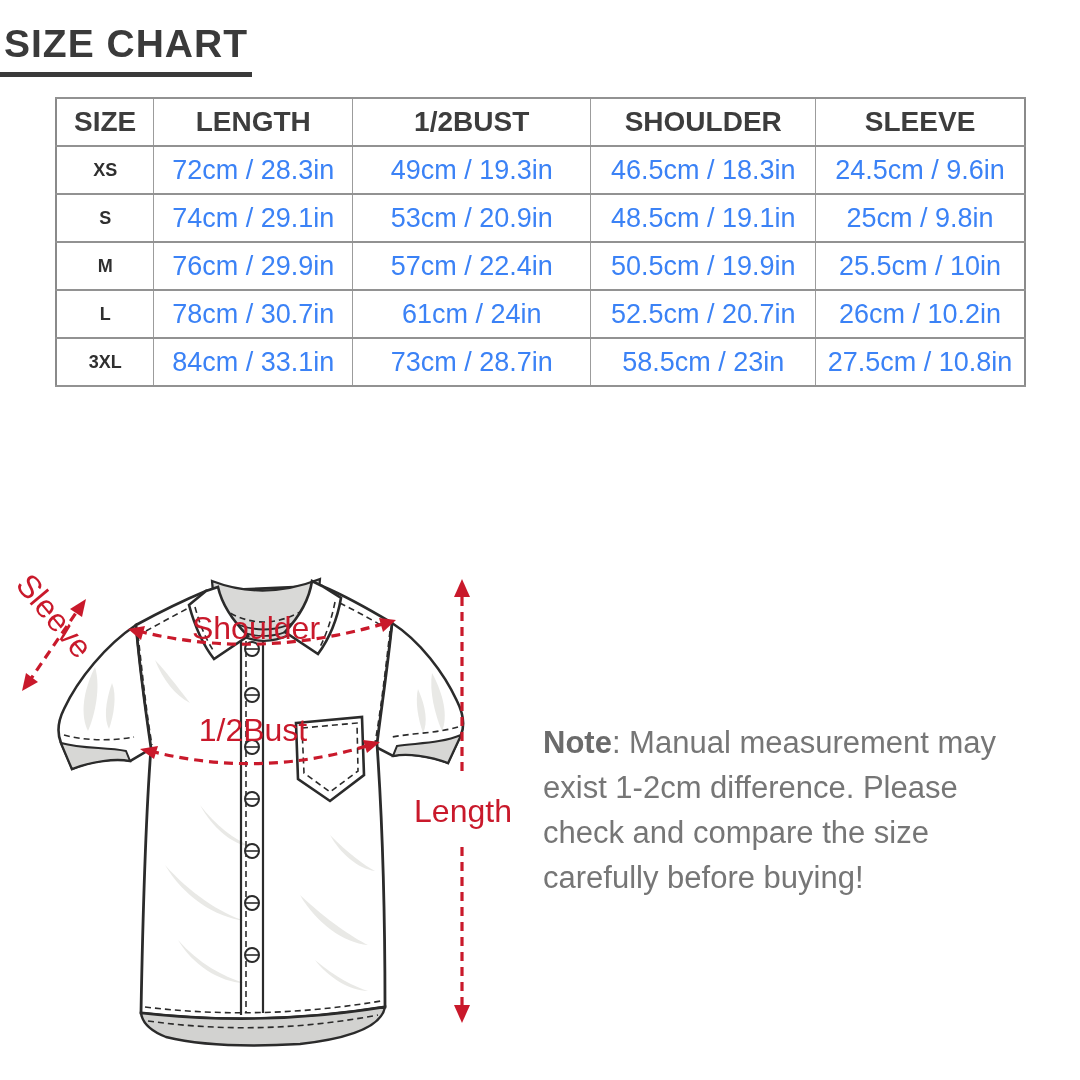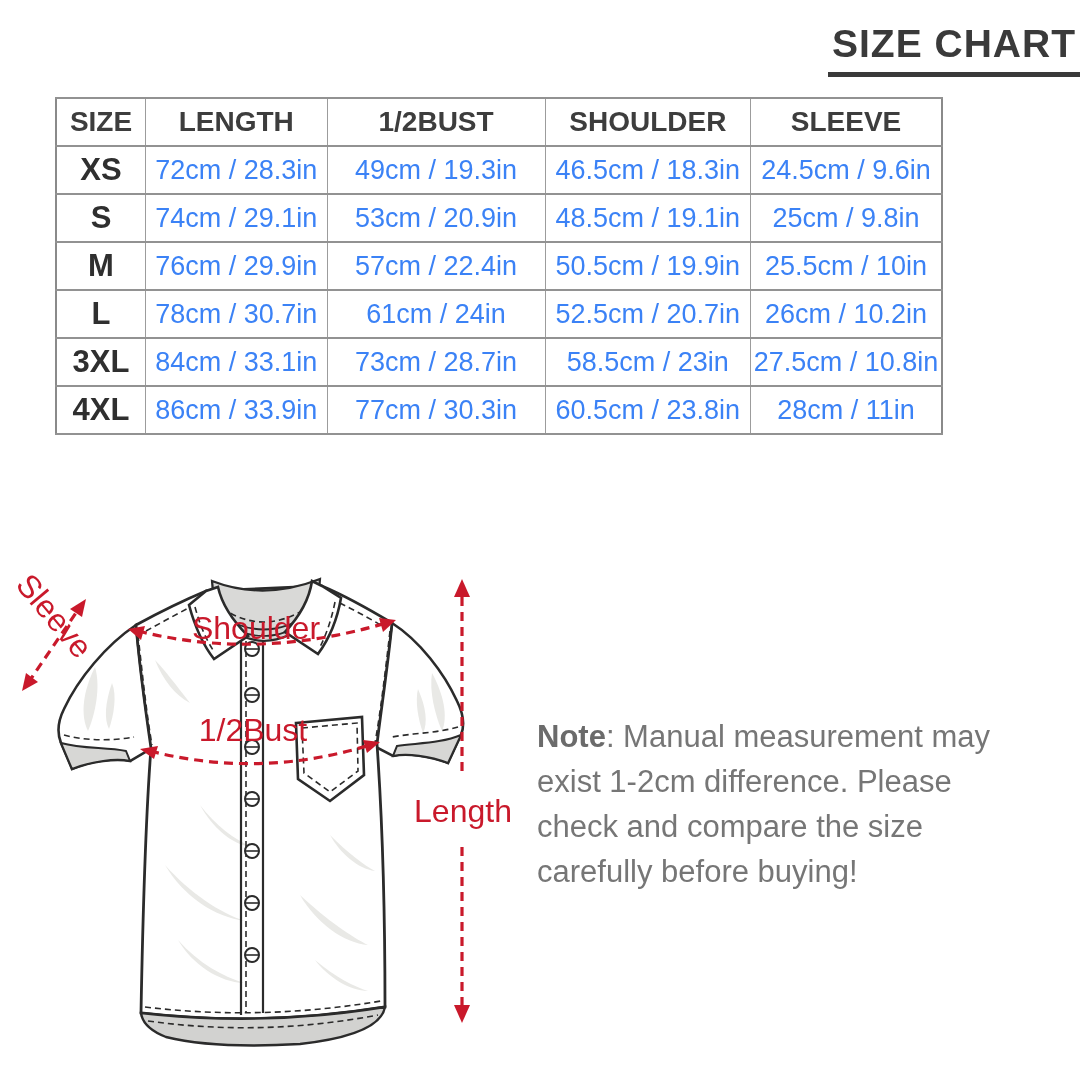--- a/index.html
+++ b/index.html
@@ -1,41 +1,41 @@
 <!DOCTYPE html>
 <html><head>
 <meta charset="utf-8">
 <style>
   html,body{margin:0;padding:0;}
   body{
     width:1080px;height:1080px;background:#ffffff;position:relative;
     font-family:"Liberation Sans",sans-serif;overflow:hidden;
   }
-  .title-wrap{position:absolute;top:22px;left:0;width:1080px;text-align:right;}
+  .title-wrap{position:absolute;top:22px;left:0;width:1080px;text-align:left;}
   .title{
     display:inline-block;margin:0;font-size:39px;font-weight:bold;color:#3a3a3a;
     letter-spacing:1px;border-bottom:5px solid #3a3a3a;padding:0 4px 6px 4px;
   }
   table.size-table{
-    position:absolute;top:97px;left:55px;width:888px;
+    position:absolute;top:97px;left:55px;width:971px;
     border-collapse:collapse;table-layout:fixed;
     border:2px solid #8a8a8a;
   }
   .size-table th,.size-table td{
     border:1px solid #9c9c9c;border-top:2px solid #929292;border-bottom:2px solid #929292;
     height:46px;text-align:center;vertical-align:middle;padding:0;
     white-space:nowrap;overflow:hidden;
   }
   .size-table thead th{font-size:28px;font-weight:bold;color:#3d3d3d;}
-  .size-table tbody th{font-size:31px;font-weight:bold;color:#2f2f2f;}
+  .size-table tbody th{font-size:18px;font-weight:bold;color:#2f2f2f;}
   .size-table tbody td{font-size:27px;font-weight:normal;color:#3b82f6;}
   .figure{position:absolute;left:0;top:565px;width:540px;height:512px;}
   .figure svg{width:540px;height:512px;display:block;}
   .note{
-    position:absolute;left:537px;top:714px;width:478px;margin:0;
+    position:absolute;left:537px;top:714px;width:478px;margin:6px;
     font-size:31px;line-height:45px;color:#767676;
   }
   .note b{color:#6b6b6b;}
   .shirt-line{fill:none;stroke:#2b2b2b;}
   .red-dash{fill:none;stroke:var(--annotation-red,#c9192b);stroke-width:3.2;stroke-dasharray:9 6;}
   .red-fill{fill:var(--annotation-red,#c9192b);stroke:none;}
   .red-text{fill:var(--annotation-red,#c9192b);font-family:"Liberation Sans",sans-serif;font-size:32px;}
   .stitch{fill:none;stroke:#2b2b2b;stroke-width:1.6;stroke-dasharray:6 4;}
   .wrinkle{fill:#e9e9e6;stroke:none;}
 </style>
@@ -92,27 +92,20 @@
         <td>52.5cm / 20.7in</td>
         <td>26cm / 10.2in</td>
       </tr>
       <tr>
         <th>3XL</th>
         <td>84cm / 33.1in</td>
         <td>73cm / 28.7in</td>
         <td>58.5cm / 23in</td>
         <td>27.5cm / 10.8in</td>
       </tr>
-      <tr>
-        <th>4XL</th>
-        <td>86cm / 33.9in</td>
-        <td>77cm / 30.3in</td>
-        <td>60.5cm / 23.8in</td>
-        <td>28cm / 11in</td>
-      </tr>
     </tbody>
 </table>
 
 <div class="figure">
 <svg viewBox="0 0 540 512" xmlns="http://www.w3.org/2000/svg">
 
   <g>
     <path class="shirt-line" style="fill:#ffffff;stroke-width:2.6" d="M 136,60 C 106,80 78,114 64,144 C 57,158 57,168 61,178 L 72,204 C 92,196 116,193 130,196 L 152,183 C 146,148 140,100 136,60 Z"></path>
     <path class="shirt-line" style="fill:#ffffff;stroke-width:2.6" d="M 392,58 C 420,76 444,108 457,136 C 464,150 465,160 461,170 L 448,198 C 430,191 407,188 393,191 L 372,180 C 379,146 387,100 392,58 Z"></path>
     <path class="wrinkle" d="M 95,102 C 83,126 80,150 88,166 C 95,150 101,122 95,102 Z"></path>

